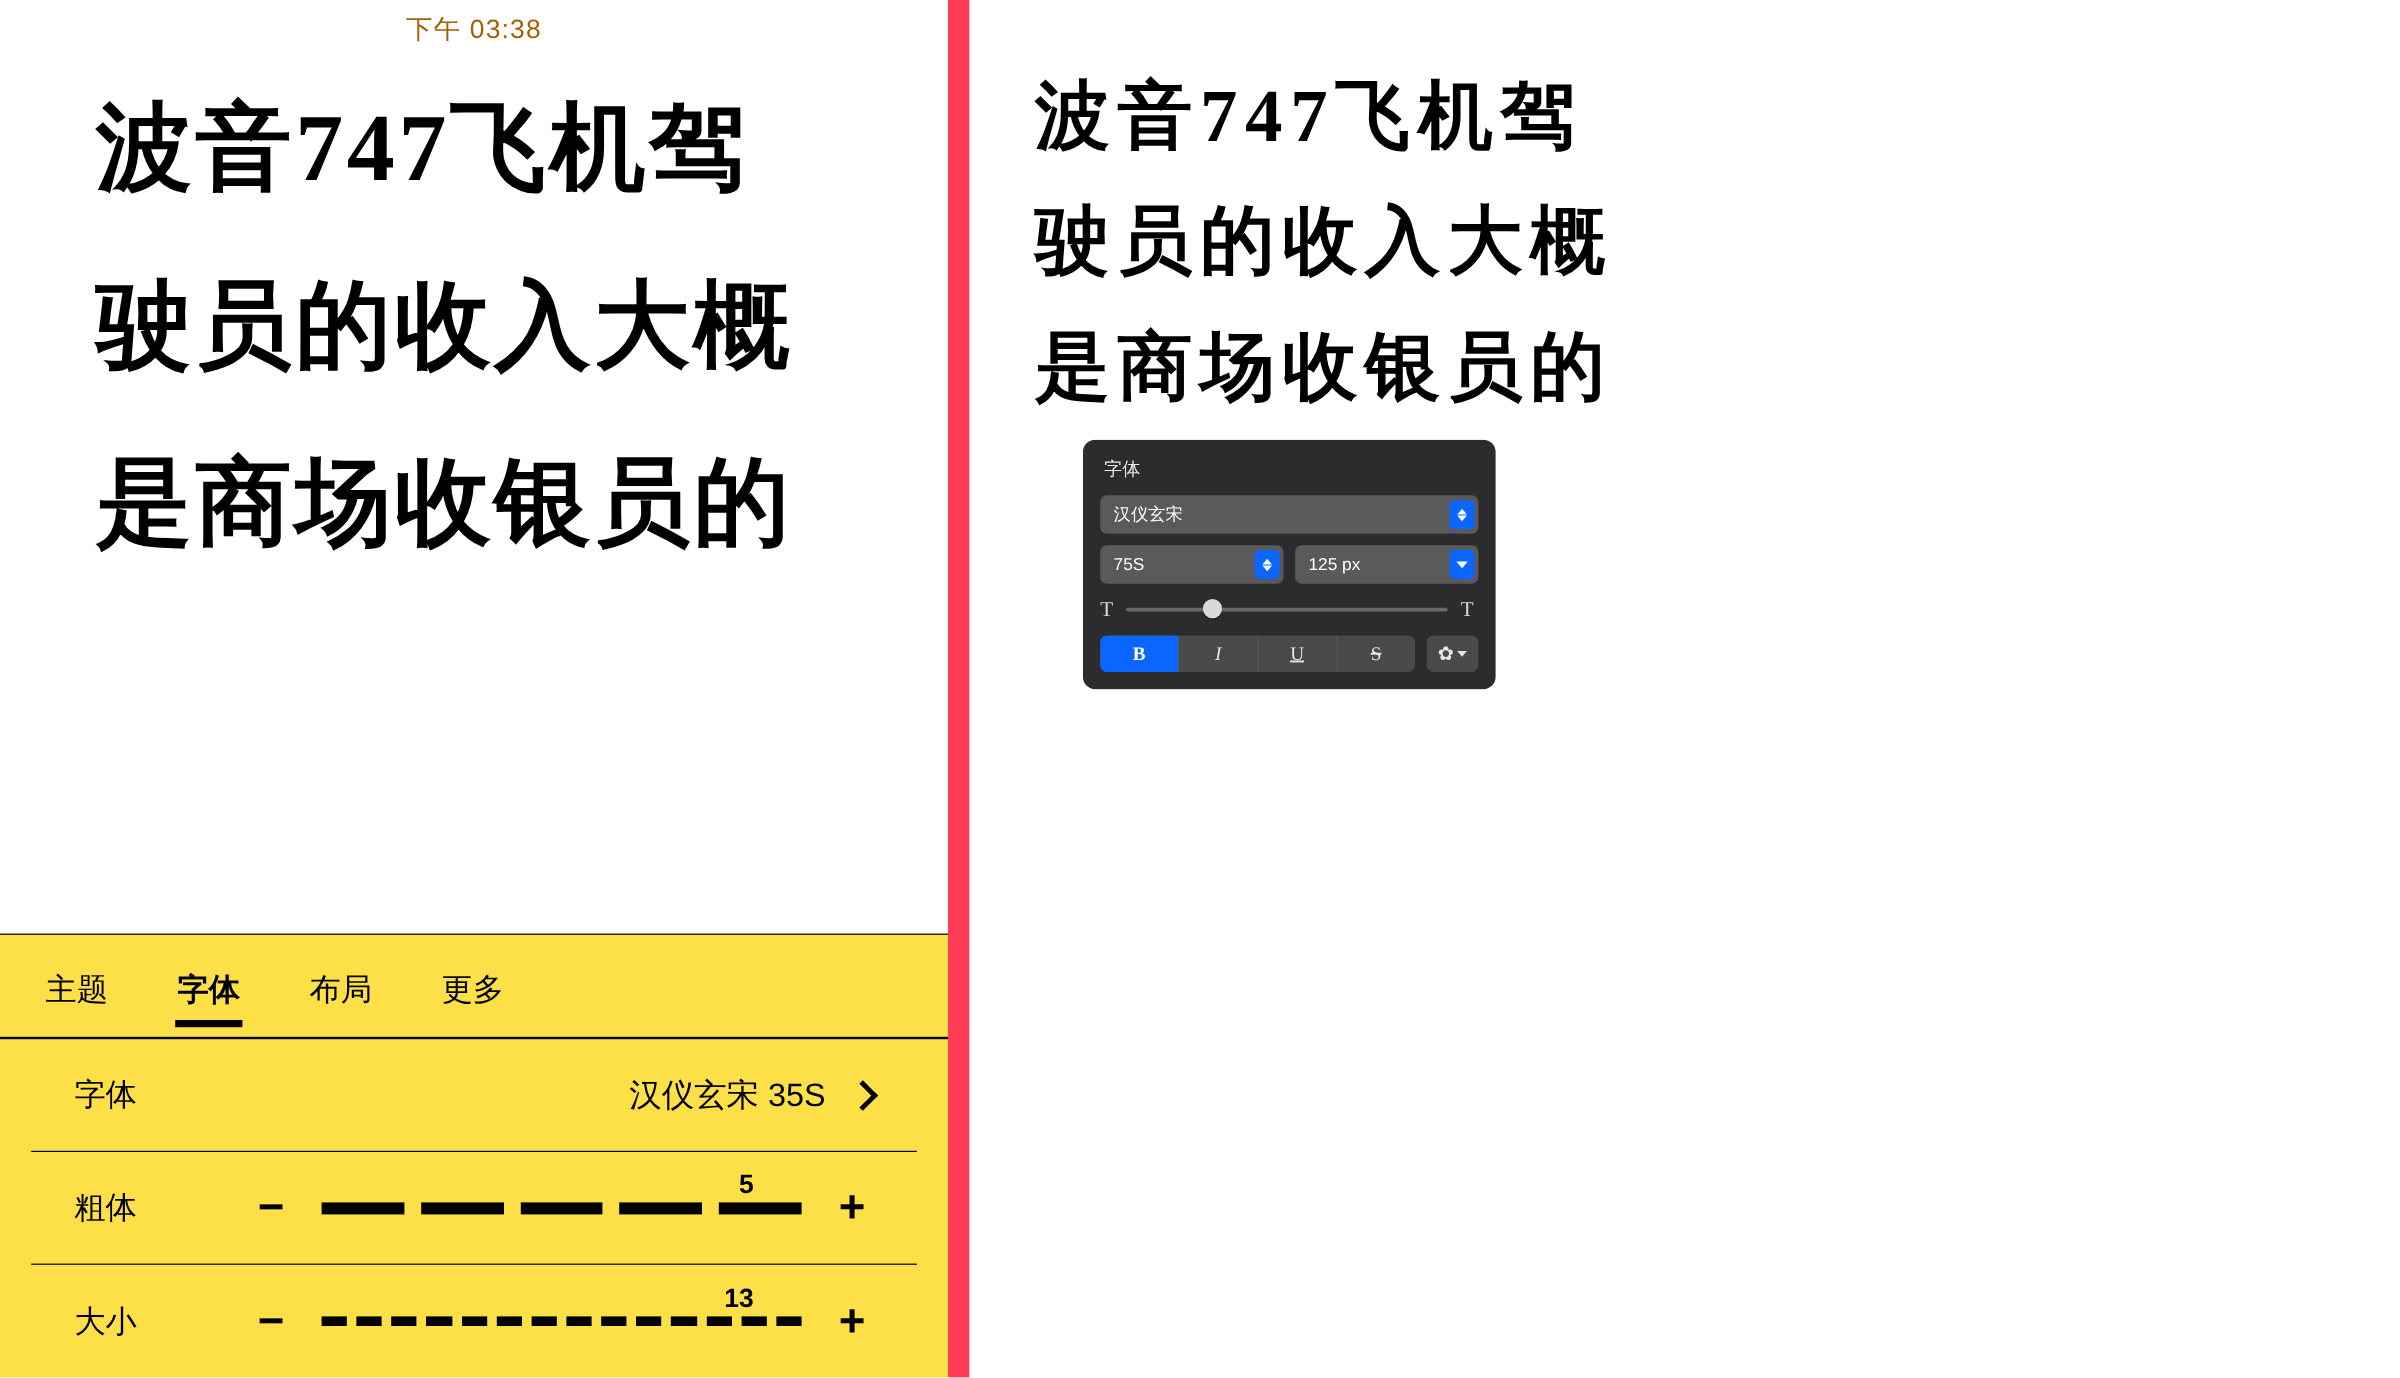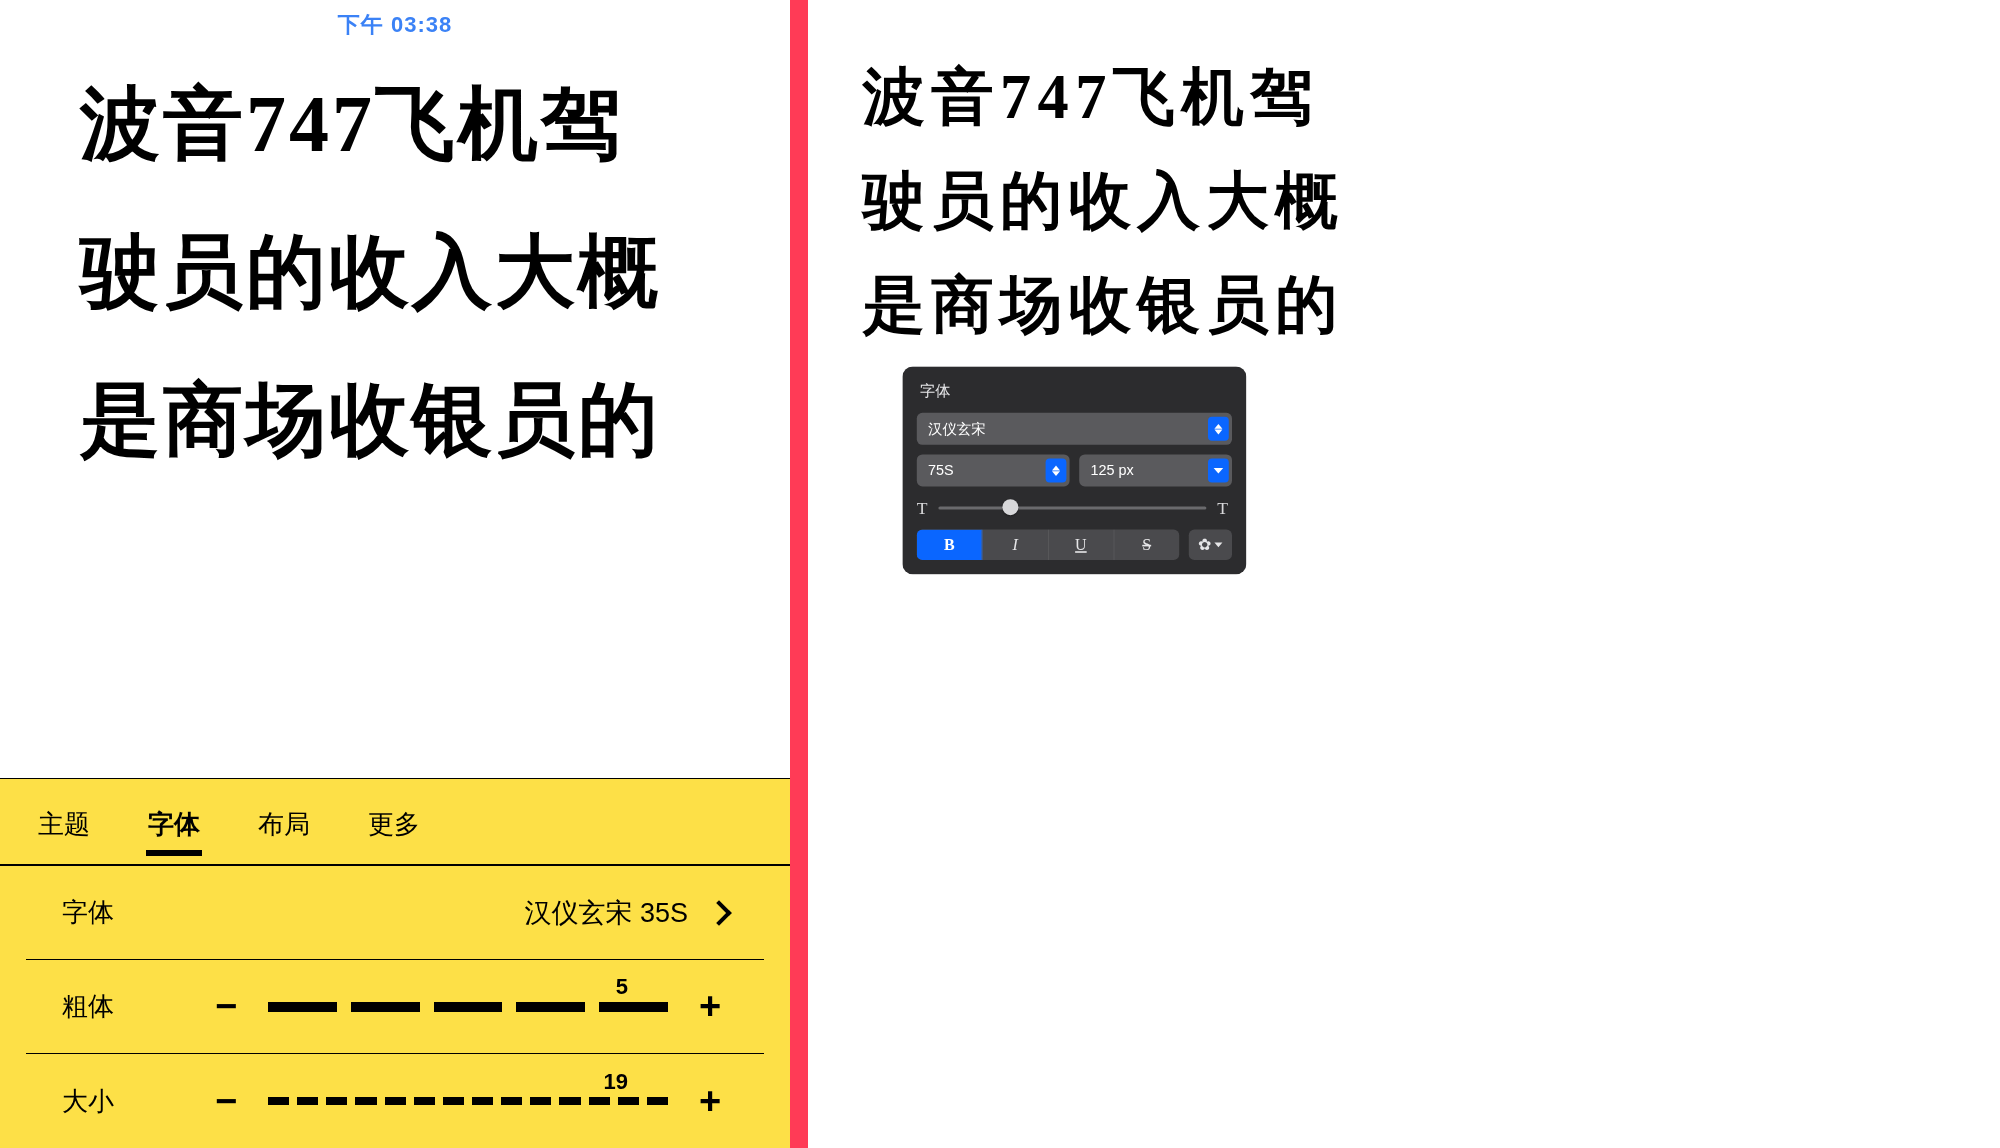--- a/index.html
+++ b/index.html
@@ -4,21 +4,21 @@
 <style>
   * { box-sizing: border-box; margin: 0; padding: 0; }
   html, body { width: 2000px; height: 1148px; font-family: -apple-system, "PingFang SC", "Hiragino Sans GB", "Microsoft YaHei", sans-serif; background: #fff; }
   .stage { width: 2000px; height: 1148px; display: flex; position: relative; }
   .left-pane { width: 790px; height: 100%; position: relative; background: #fff; }
   .divider { width: 18px; height: 100%; background: #ff3b56; }
   .right-pane { flex: 1; height: 100%; position: relative; background: #fff; }
   .right-block { width: 1490px; transform: scale(0.8); transform-origin: top left; position: absolute; left: 0; top: 0; }
 
   
-  .status-time { position: absolute; top: 10px; left: 0; width: 100%; text-align: center; font-size: 22px; font-weight: 700; color: #3b82f6; letter-spacing: 1px; }
+  .status-time { position: absolute; top: 10px; left: 0; width: 100%; text-align: center; font-size: 22px; font-weight: 400; color: #a16207; letter-spacing: 1px; }
   .reader-text { position: absolute; top: 50px; left: 80px; right: 30px; font-family: "Songti SC", SimSun, serif; font-size: 80px; font-weight: 900; color: #000; line-height: 1.85; letter-spacing: 3px; }
   .reader-text .line { white-space: nowrap; }
 
   
   .settings-panel { position: absolute; left: 0; right: 0; bottom: 0; height: 370px; background: #fde047; border-top: 1px solid #000; }
   .tabs { display: flex; gap: 54px; padding: 24px 36px 10px; border-bottom: 2px solid #000; font-size: 26px; color: #000; }
   .tab { position: relative; padding: 4px 2px 12px; cursor: pointer; }
   .tab.active { font-weight: 800; }
   .tab.active::after { content: ""; position: absolute; left: 0; right: 0; bottom: -2px; height: 6px; background: #000; }
 
@@ -119,21 +119,21 @@
           </div>
           <div class="step-btn">+</div>
         </div>
       </div>
 
       <div class="row last">
         <div class="row-label">大小</div>
         <div class="stepper">
           <div class="step-btn">−</div>
           <div class="track-wrap">
-            <div class="track-value">19</div>
+            <div class="track-value">13</div>
             <div class="dash-track">
               <div class="dash"></div>
                 <div class="dash"></div>
                 <div class="dash"></div>
                 <div class="dash"></div>
                 <div class="dash"></div>
                 <div class="dash"></div>
                 <div class="dash"></div>
                 <div class="dash"></div>
                 <div class="dash"></div>

